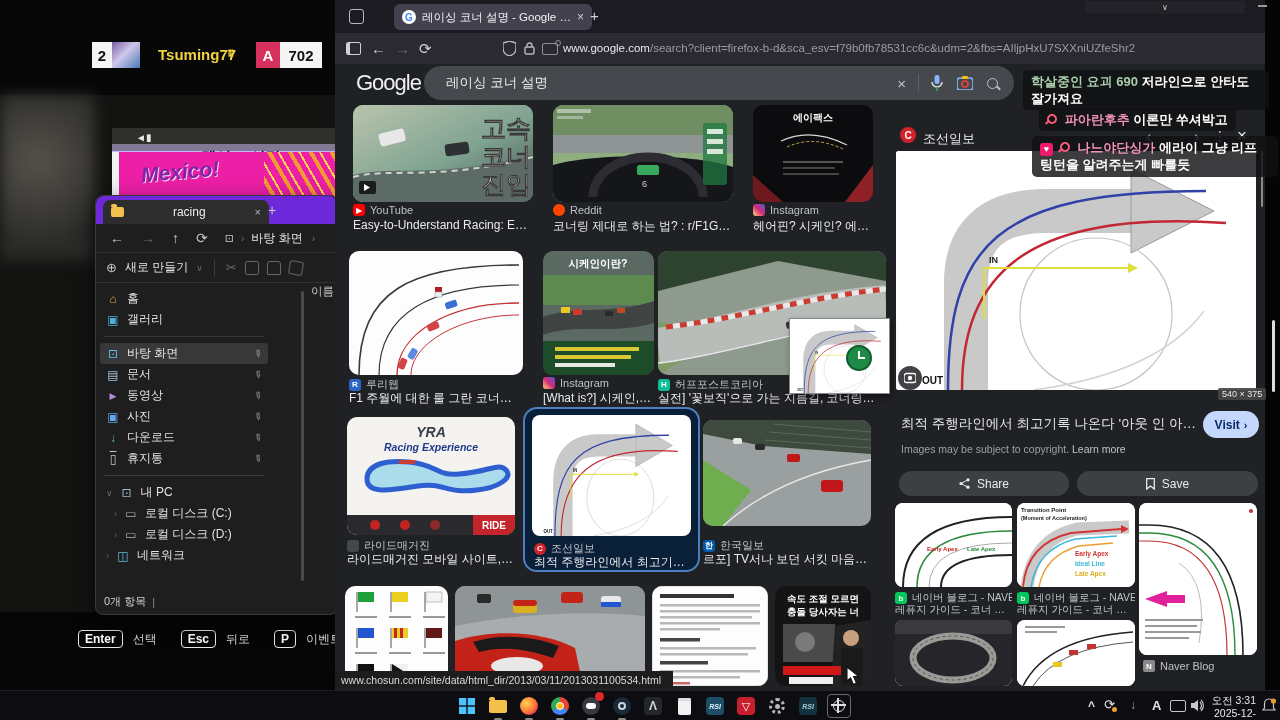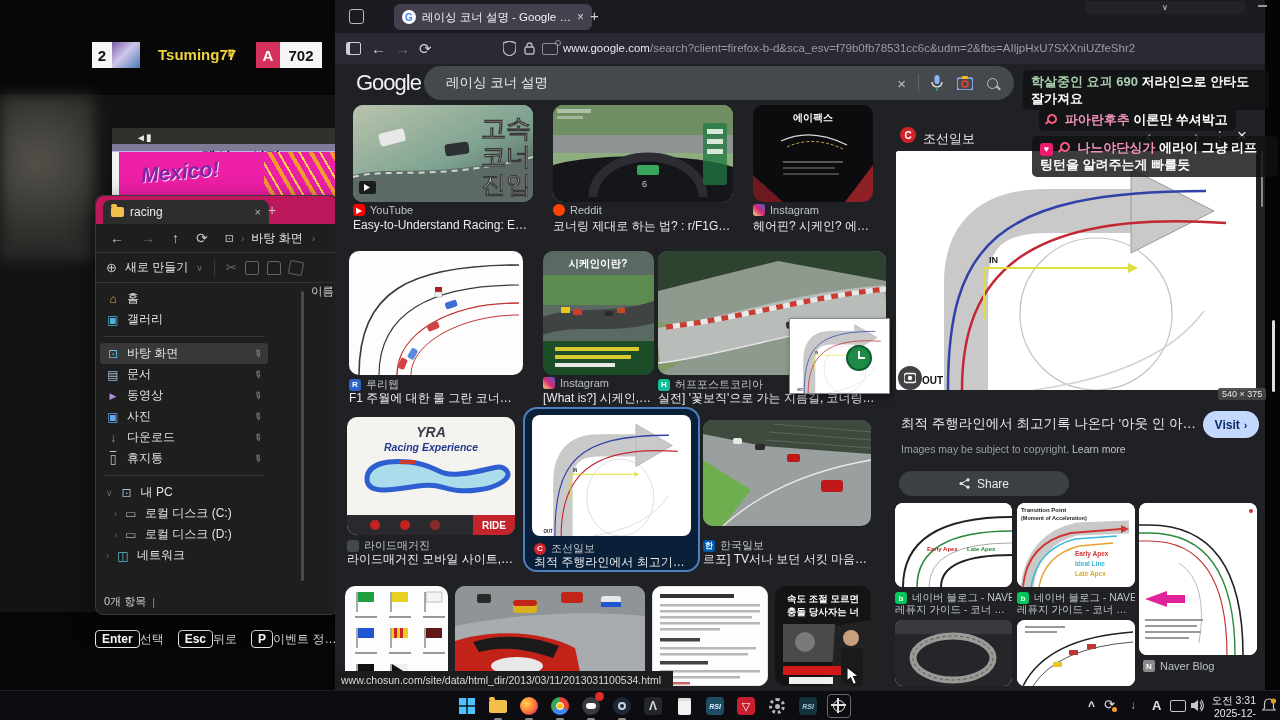--- a/index.html
+++ b/index.html
@@ -13,21 +13,21 @@
   .hud-box{display:flex;align-items:center;justify-content:center;font-weight:bold;font-size:15px;}
   .banner{background:#c4b5fd;color:#151513;font-weight:bold;font-size:15px;display:flex;align-items:center;padding-left:16px;margin-top:44px;}
   .media-bar{background:rgba(72,72,66,.55);}
   .mexico{background:#ec1fa6;border-left:7px solid #f2f2f2;overflow:hidden;}
   .mexico .stripes{position:absolute;right:0;top:0;width:78px;height:100%;
      background:repeating-linear-gradient(60deg,transparent 0 7px,#f09c2f 7px 11px,transparent 11px 16px,#ffd24a 16px 18px);}
   .keycap{border:1.6px solid #e8e8e8;border-radius:4px;color:#fff;font-weight:bold;font-size:12px;padding:1px 6px;}
   .keylabel{color:#d8d8d8;font-size:12px;}
   
   #explorer{background:#1e1e1e;border:1px solid #3a3a3a;border-radius:8px;box-shadow:0 8px 22px rgba(0,0,0,.6);}
-  .ex-tabs{background:#be185d;border-radius:8px 8px 0 0;}
+  .ex-tabs{background:#6d28d9;border-radius:8px 8px 0 0;text-align:center;}
   .ex-tab{background:#2d2d2d;border-radius:7px 7px 0 0;display:flex;align-items:center;gap:6px;padding:0 8px;font-size:12px;color:#ececec;}
   .folder-ico{width:13px;height:10px;background:#f3c04b;border-radius:2px;position:relative;flex:none;}
   .folder-ico::before{content:'';position:absolute;top:-3px;left:0;width:6px;height:3px;background:#f3c04b;border-radius:2px 2px 0 0;}
   .ex-ic{color:#c8c8c8;font-size:14px;line-height:1;}
   .dim{color:#6c6c6c;}
   .exi{display:flex;align-items:center;gap:7px;height:21px;padding:0 6px;font-size:12px;color:#e2e2e2;border-radius:4px;}
   .exi .ic{width:14px;text-align:center;font-size:12px;flex:none;}
   .exi.sel{background:#383838;}
   .pin{color:#9a9a9a;font-size:10px;margin-left:auto;transform:rotate(40deg);}
   .exsep{height:1px;background:#3a3a3a;margin:6px 4px;}
@@ -91,21 +91,21 @@
   <div class="abs banner" style="left:112px;top:100px;width:223px;height:27px;">HORIZON 멕시코 서킷</div>
   <div class="abs media-bar" style="left:112px;top:128px;width:223px;height:23px;">
     <span class="abs" style="left:24px;top:4px;color:#e8e8e8;font-size:10px;">◄▮</span>
   </div>
   <div class="abs mexico" style="left:112px;top:152px;width:223px;height:45px;">
     <div class="stripes"></div>
     <div class="abs" style="left:22px;top:8px;transform:rotate(-5deg);font-size:21px;font-weight:900;font-style:italic;color:#8024a8;text-shadow:1px 1px 0 #ffd9f1;">Mexico!</div>
   </div>
 
   <div class="abs" style="left:0;top:612px;width:335px;height:78px;background:#060606;"></div>
-  <div class="abs" style="left:95px;top:630px;display:flex;align-items:center;z-index:1;">
+  <div class="abs" style="left:78px;top:630px;display:flex;align-items:center;gap:10px;z-index:1;">
     <span class="keycap">Enter</span>
     <span class="keylabel">선택</span>
     <span class="keycap" style="margin-left:14px;">Esc</span>
     <span class="keylabel">뒤로</span>
     <span class="keycap" style="margin-left:14px;">P</span>
     <span class="keylabel nowrap" style="max-width:72px;">이벤트 정보 보</span>
   </div>
 
   <div id="explorer" class="abs" style="left:95px;top:195px;width:241px;height:418px;z-index:2;">
     <div class="ex-tabs abs" style="left:0;top:0;width:100%;height:28px;">
@@ -563,20 +563,26 @@
   <div class="abs pillbtn" style="left:899px;top:463px;width:170px;height:25px;z-index:4;">
     <svg width="11" height="11" viewBox="0 0 11 11">
         <circle cx="2" cy="5.5" r="1.6" fill="#e8eaed"></circle>
         <circle cx="9" cy="1.8" r="1.6" fill="#e8eaed"></circle>
         <circle cx="9" cy="9.2" r="1.6" fill="#e8eaed"></circle>
         <line x1="2" y1="5.5" x2="9" y2="1.8" stroke="#e8eaed" stroke-width="1"></line>
         <line x1="2" y1="5.5" x2="9" y2="9.2" stroke="#e8eaed" stroke-width="1"></line>
       </svg>
     <span>Share</span>
   </div>
+  <div class="abs pillbtn" style="left:1077px;top:463px;width:181px;height:25px;z-index:4;">
+    <svg width="9" height="12" viewBox="0 0 9 12">
+        <path d="M0.7,0.7 H8.3 V11 L4.5,8 L0.7,11 Z" fill="none" stroke="#e8eaed" stroke-width="1.3"></path>
+      </svg>
+    <span>Save</span>
+  </div>
 
   <svg class="relthumb" style="left:895px;top:503px;z-index:4;" width="117" height="84" viewBox="0 0 117 84">
     <rect width="117" height="84" fill="#fff"></rect>
     <path d="M8,84 Q8,14 117,14" fill="none" stroke="#222" stroke-width="2"></path>
     <path d="M22,84 Q22,28 117,28" fill="none" stroke="#2a8a3c" stroke-width="1.6"></path>
     <path d="M34,84 Q34,40 117,40" fill="none" stroke="#aaa" stroke-width="1"></path>
     <path d="M46,84 Q46,52 117,52" fill="none" stroke="#222" stroke-width="2"></path>
     <text x="32" y="48" font-size="6" font-weight="bold" fill="#c22">Early Apex</text>
     <text x="72" y="48" font-size="6" font-weight="bold" fill="#2a8a3c">Late Apex</text>
   </svg>

